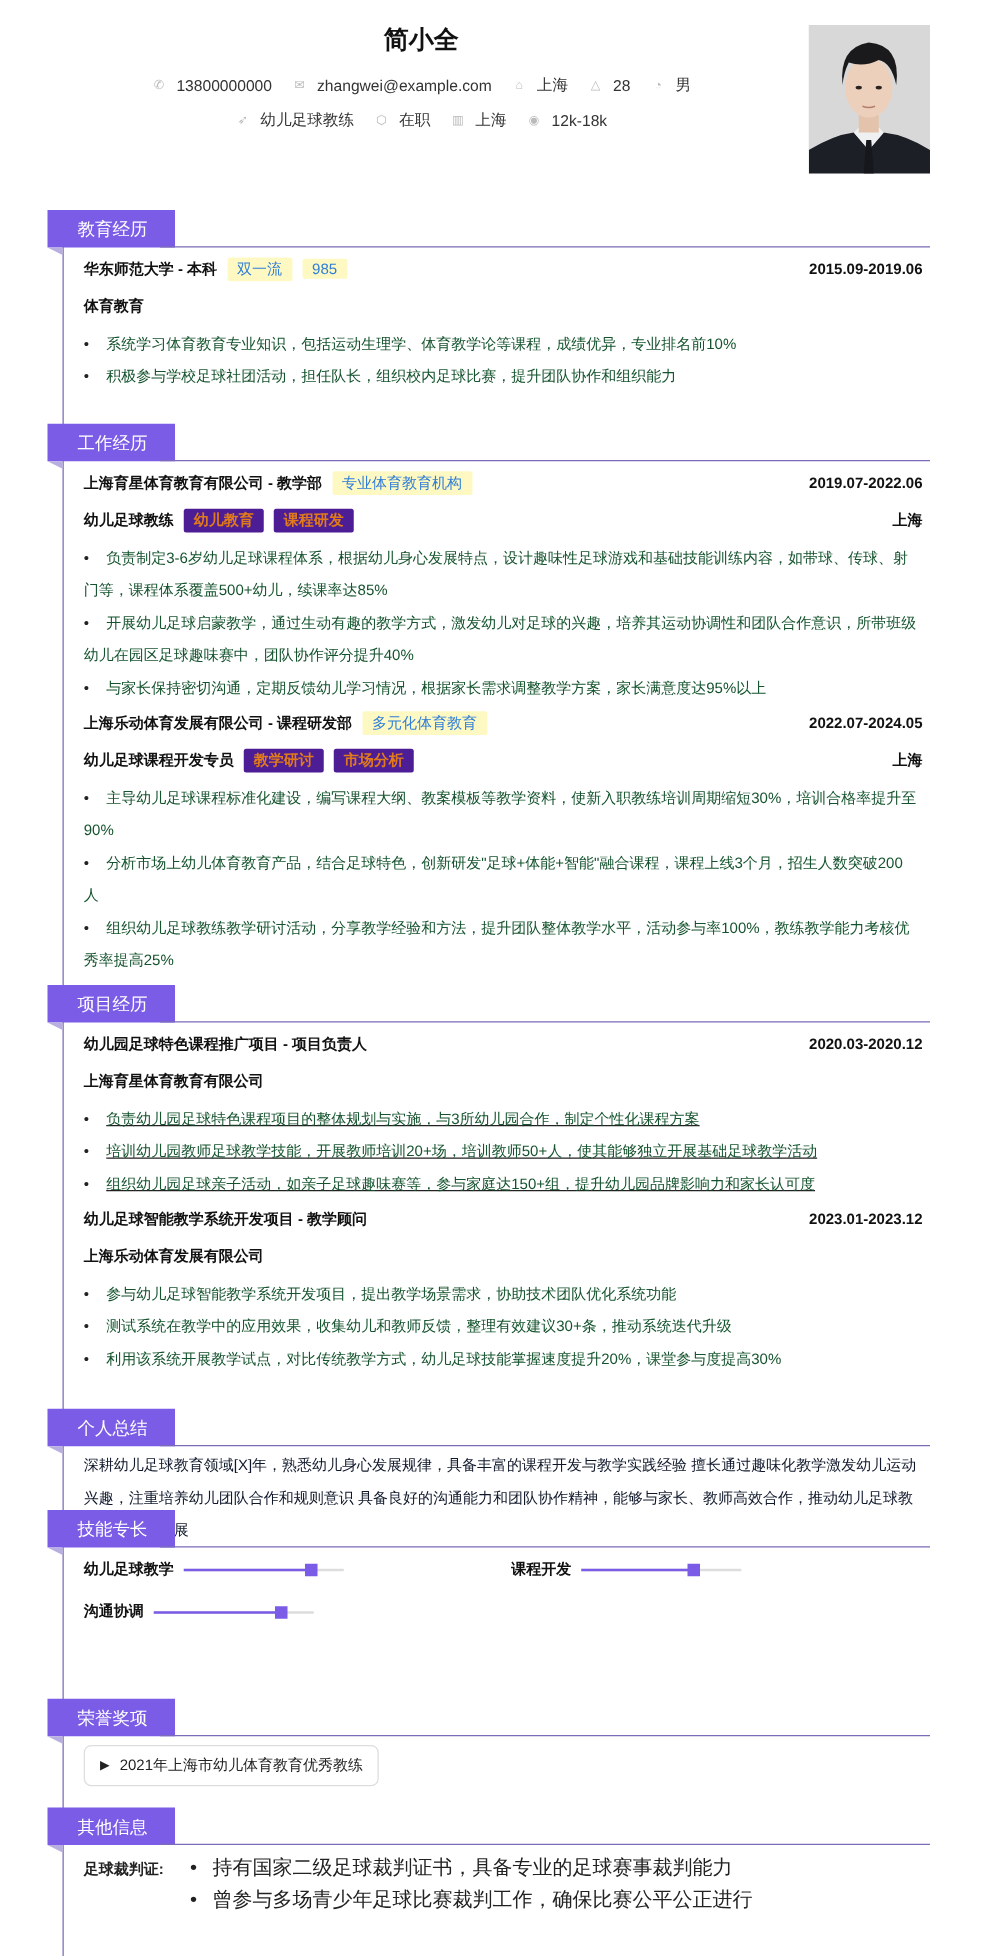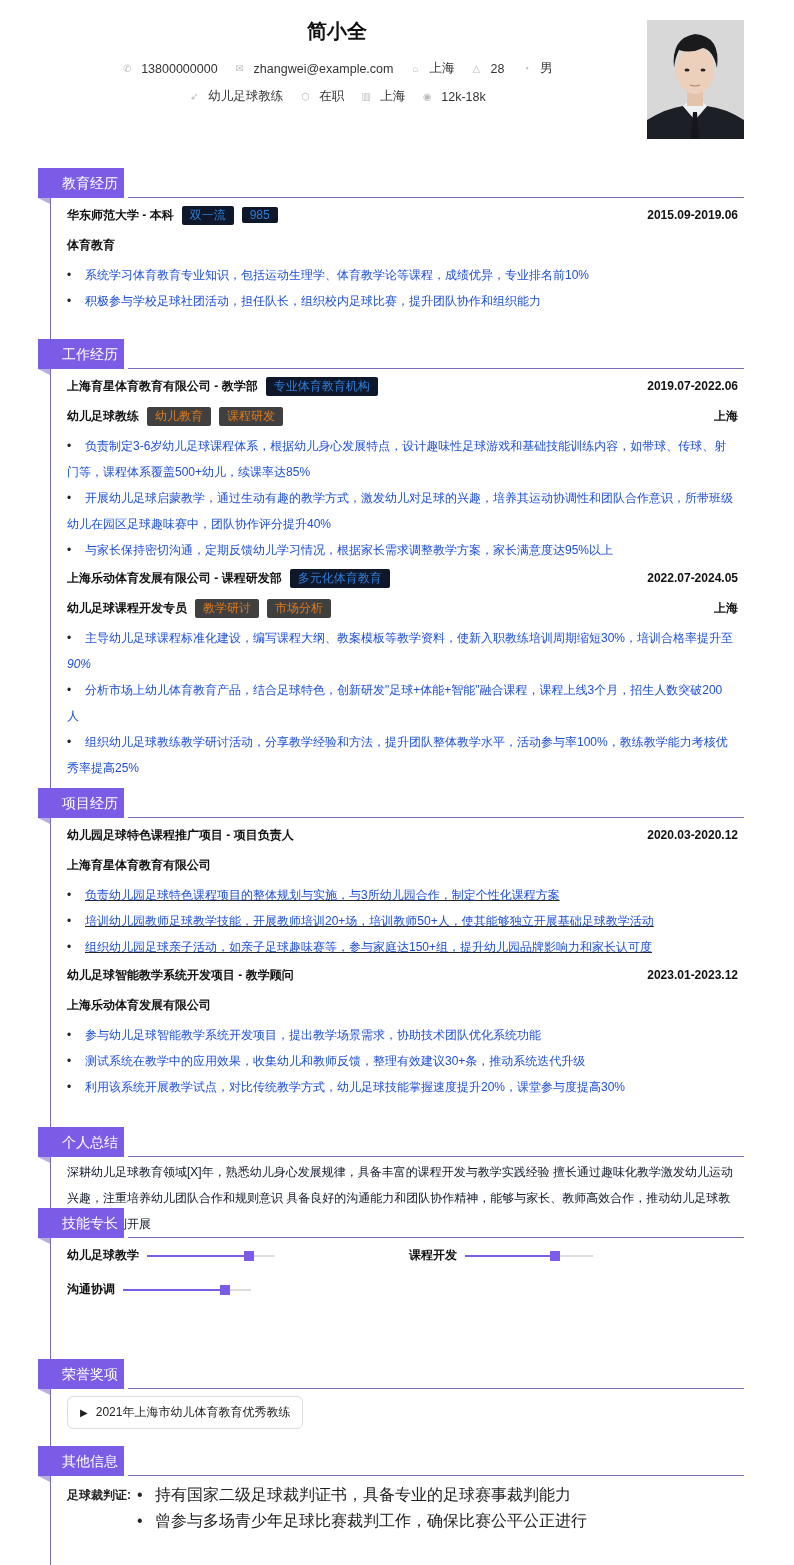--- a/index.html
+++ b/index.html
@@ -8,41 +8,41 @@
   .name { position: absolute; left: 0; width: 674px; top: 18px; text-align: center; font-size: 20px; font-weight: bold; color: #111; }
   .info-row { position: absolute; left: 0; width: 674px; display: flex; justify-content: center; align-items: center; font-size: 12.5px; color: #333; }
   .info-row.r1 { top: 60px; }
   .info-row.r2 { top: 88px; }
   .info-item { display: flex; align-items: center; margin: 0 8px; }
   .info-item .ic { width: 12px; height: 12px; margin-right: 8px; color: #bbb; font-size: 10px; display: inline-flex; align-items: center; justify-content: center; }
   .photo { position: absolute; left: 647px; top: 20px; width: 97px; height: 119px; background: #d9d9d9; overflow: hidden; }
   .timeline { position: absolute; left: 50px; top: 190px; bottom: 0; width: 1px; background: #7b6bb8; }
   .section { position: absolute; left: 38px; width: 706px; }
   .sec-head { position: relative; height: 30px; }
-  .sec-tab { position: absolute; left: 0; top: 0; height: 30px; width: 86px; background: #7b5ce6; color: #fff; font-size: 14px; line-height: 30px; padding-left: 24px; }
+  .sec-tab { position: absolute; left: 0; top: 0; height: 30px; width: 102px; background: #7b5ce6; color: #fff; font-size: 14px; line-height: 30px; padding-left: 24px; }
   .sec-fold { position: absolute; left: 0; top: 30px; width: 0; height: 0; border-top: 6px solid #b9aee0; border-left: 12px solid transparent; }
   .sec-line { position: absolute; left: 90px; right: 0; bottom: 0; height: 1px; background: #7b6bb8; }
   .sec-body { padding-left: 29px; padding-right: 6px; }
   .row { display: flex; justify-content: space-between; align-items: center; height: 26px; font-size: 12px; font-weight: bold; color: #111; }
   .row .left { display: flex; align-items: center; }
   .tag { font-weight: normal; font-size: 12px; padding: 1px 8px; margin-left: 8px; border-radius: 2px; }
-  .tag.blue { background: #0f172a; color: #2f7ed8; }
-  .tag.orange { background: #404040; color: #e07a1a; }
+  .tag.blue { background: #fef9c3; color: #2f7ed8; }
+  .tag.orange { background: #4c1d95; color: #e07a1a; font-weight: bold; }
   ul.bul { list-style: none; }
-  ul.bul li { position: relative; padding-left: 18px; font-size: 12px; line-height: 26px; color: #1d4ed8; }
+  ul.bul li { position: relative; padding-left: 18px; font-size: 12px; line-height: 26px; color: #14532d; }
   ul.bul li::before { content: "•"; position: absolute; left: 0; top: 0; color: #222; }
   .summary { font-size: 12px; line-height: 26px; color: #0f172a; padding-top: 2px; }
   .skills { position: relative; height: 70px; }
   .skill { position: absolute; display: flex; align-items: center; font-size: 12px; font-weight: bold; color: #111; }
   .bar { position: relative; width: 128px; height: 2px; background: #ddd; margin-left: 8px; }
   .bar .fill { position: absolute; left: 0; top: 0; height: 2px; background: #7b5ce6; }
   .bar .thumb { position: absolute; top: -4px; width: 10px; height: 10px; background: #7b5ce6; }
   .award { display: inline-flex; align-items: center; border: 1px solid #ddd; border-radius: 6px; padding: 7px 12px; font-size: 12px; color: #222; margin-top: 7px; }
   .award .tri { font-size: 10px; margin-right: 8px; }
-  .other { display: flex; margin-top: 6px; }
+  .other { display: flex; margin-top: 6px; gap: 15px; }
   .other .lbl { font-weight: bold; font-size: 12px; line-height: 26px; white-space: nowrap; }
   .other ul { list-style: none; margin-left: 6px; }
   .other li { position: relative; padding-left: 18px; font-size: 16px; line-height: 26px; }
   .other li::before { content: "•"; position: absolute; left: 0; }
 </style>
 </head>
 <body>
 
 <div class="header">
   <div class="name">简小全</div>
@@ -167,21 +167,21 @@
     </div>
     <div class="row" style="margin-top:4px;">
       <div class="left">
         <span>幼儿足球课程开发专员</span>
         <span class="tag orange">教学研讨</span>
         <span class="tag orange">市场分析</span>
       </div>
       <span>上海</span>
     </div>
     <ul class="bul" style="margin-top:4px;">
-      <li><span>主导幼儿足球课程标准化建设，编写课程大纲、教案模板等教学资料，使新入职教练培训周期缩短30%，培训合格率提升至</span><br><span style="margin-left:-18px;font-style:italic;">90%</span></li>
+      <li><span>主导幼儿足球课程标准化建设，编写课程大纲、教案模板等教学资料，使新入职教练培训周期缩短30%，培训合格率提升至</span><br><span style="margin-left:-18px;">90%</span></li>
       <li><span>分析市场上幼儿体育教育产品，结合足球特色，创新研发"足球+体能+智能"融合课程，课程上线3个月，招生人数突破200</span><br><span style="margin-left:-18px;">人</span></li>
       <li><span>组织幼儿足球教练教学研讨活动，分享教学经验和方法，提升团队整体教学水平，活动参与率100%，教练教学能力考核优</span><br><span style="margin-left:-18px;">秀率提高25%</span></li>
     </ul>
   </div>
 </div>
 
 <div class="section" style="top:788px;">
   <div class="sec-head">
     <div class="sec-tab">项目经历</div>
     <div class="sec-fold"></div>

